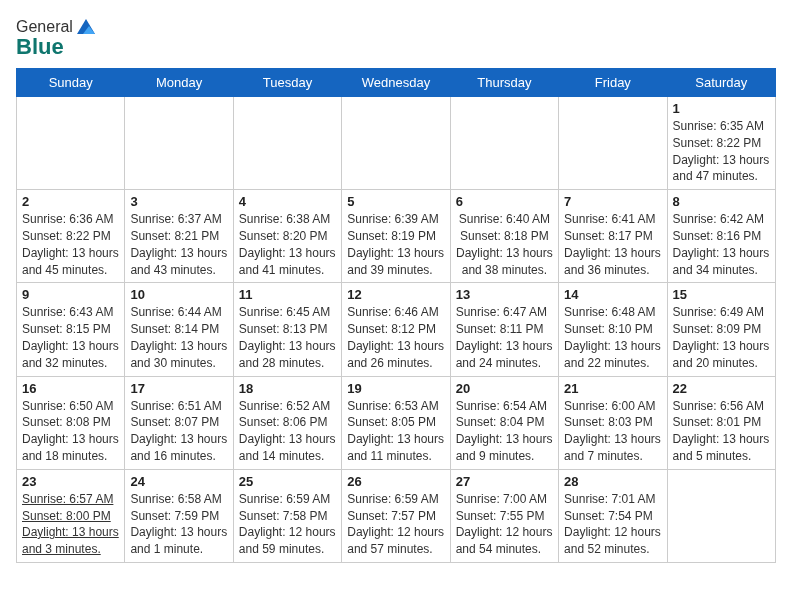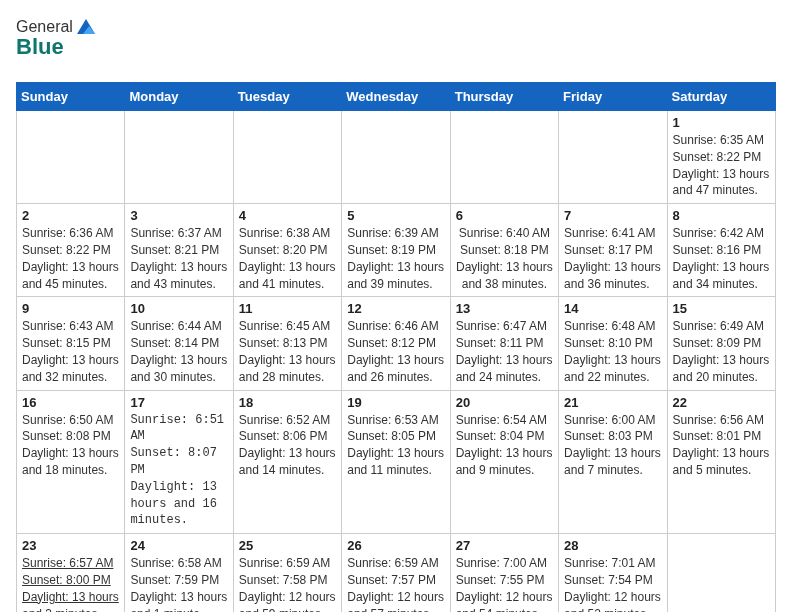--- a/index.html
+++ b/index.html
@@ -7,21 +7,21 @@
       font-family: Arial, Helvetica, sans-serif;
       background: #fff;
       width: 792px;
       min-height: 612px;
       padding: 16px;
     }
     .header {
       display: flex;
       align-items: flex-start;
       justify-content: space-between;
-      margin-bottom: 22px;
+      margin-bottom: 8px;
     }
     .logo {
       display: flex;
       flex-direction: column;
       align-items: flex-start;
     }
     .logo-general { color: #333; }
     .logo-blue { color: #1565c0; }
     .title-section {
       text-align: right;
@@ -38,23 +38,23 @@
     }
     .calendar {
       width: 100%;
       border-collapse: collapse;
       border: 1px solid #ccc;
     }
     .calendar th {
       background: #1565c0;
       color: #fff;
       font-size: 13px;
-      font-weight: bold;
+      font-weight: normal;
       padding: 6px 4px;
-      text-align: left;
+      text-align: center;
       border: 1px solid #1565c0;
     }
     .calendar td {
       vertical-align: top;
       border: 1px solid #ccc;
       padding: 4px 5px;
       width: calc(100% / 7);
       height: 90px;
       font-size: 10.5px;
       color: #333;
@@ -209,21 +209,21 @@
       </tr>
       <tr>
         <td>
           <span class="day-number">16</span>
           <div class="day-info" style="white-space: pre-line;">Sunrise: 6:50 AM
 Sunset: 8:08 PM
 Daylight: 13 hours and 18 minutes.</div>
         </td>
         <td>
           <span class="day-number">17</span>
-          <div class="day-info" style="white-space: pre-line; font-family: Liberation Mono, monospace;">Sunrise: 6:51 AM
+          <div class="day-info" style="white-space: pre-line;">Sunrise: 6:51 AM
 Sunset: 8:07 PM
 Daylight: 13 hours and 16 minutes.</div>
         </td>
         <td>
           <span class="day-number">18</span>
           <div class="day-info" style="white-space: pre-line;">Sunrise: 6:52 AM
 Sunset: 8:06 PM
 Daylight: 13 hours and 14 minutes.</div>
         </td>
         <td>

